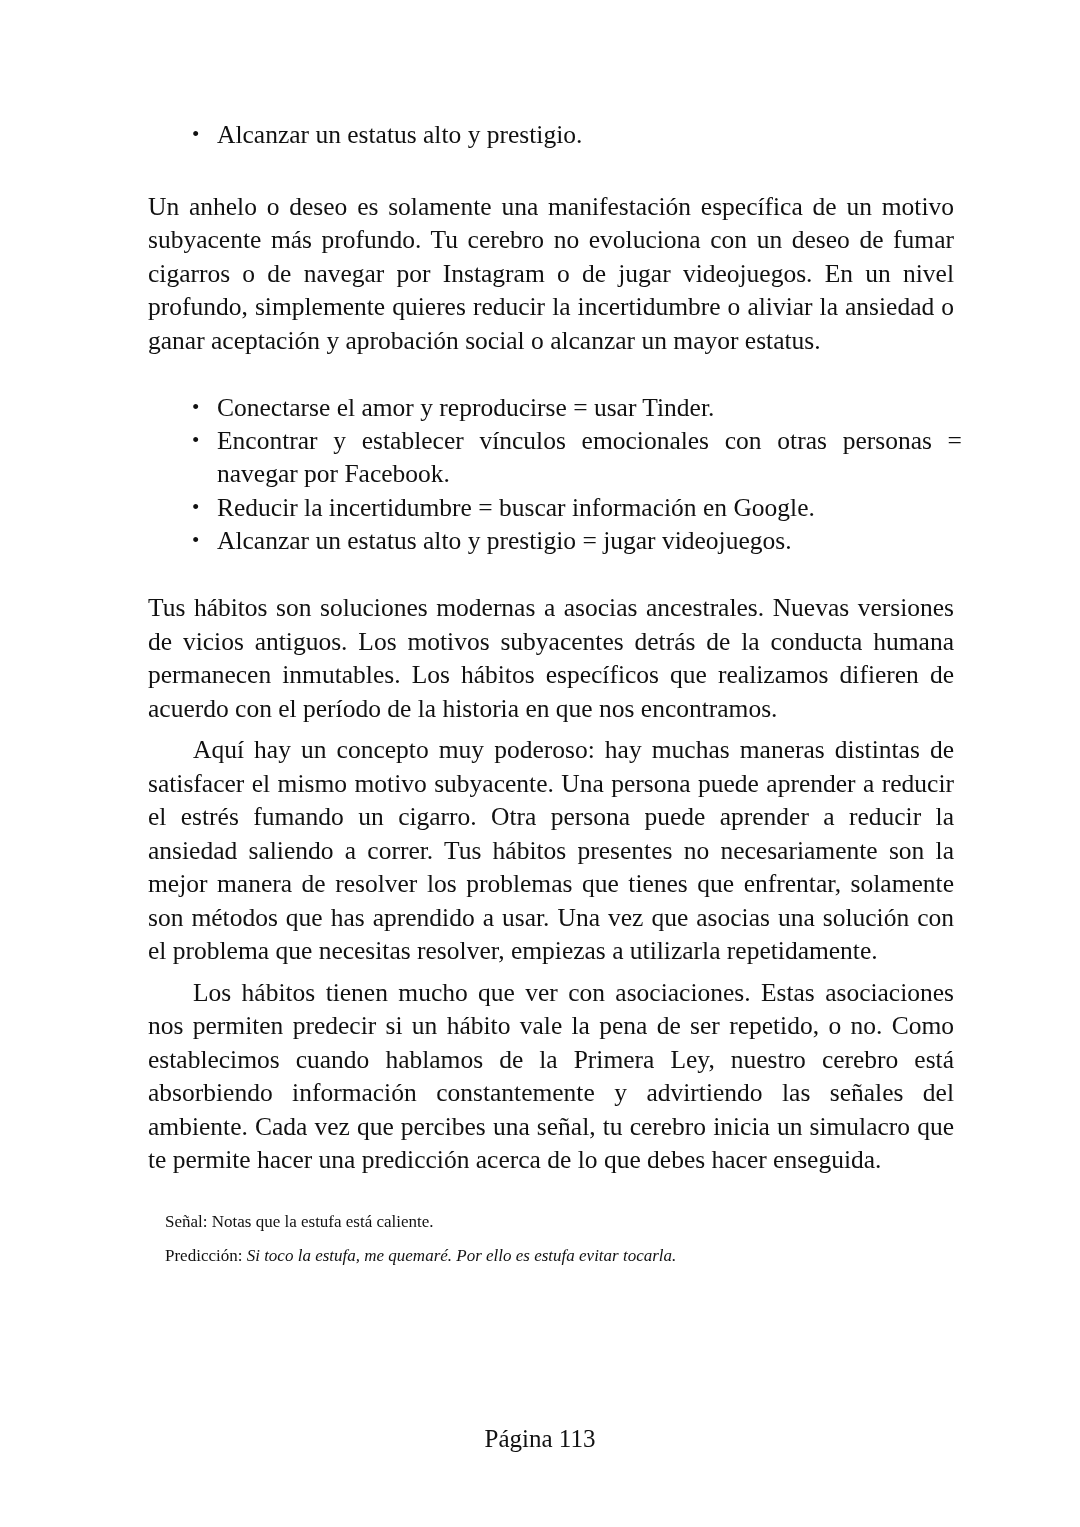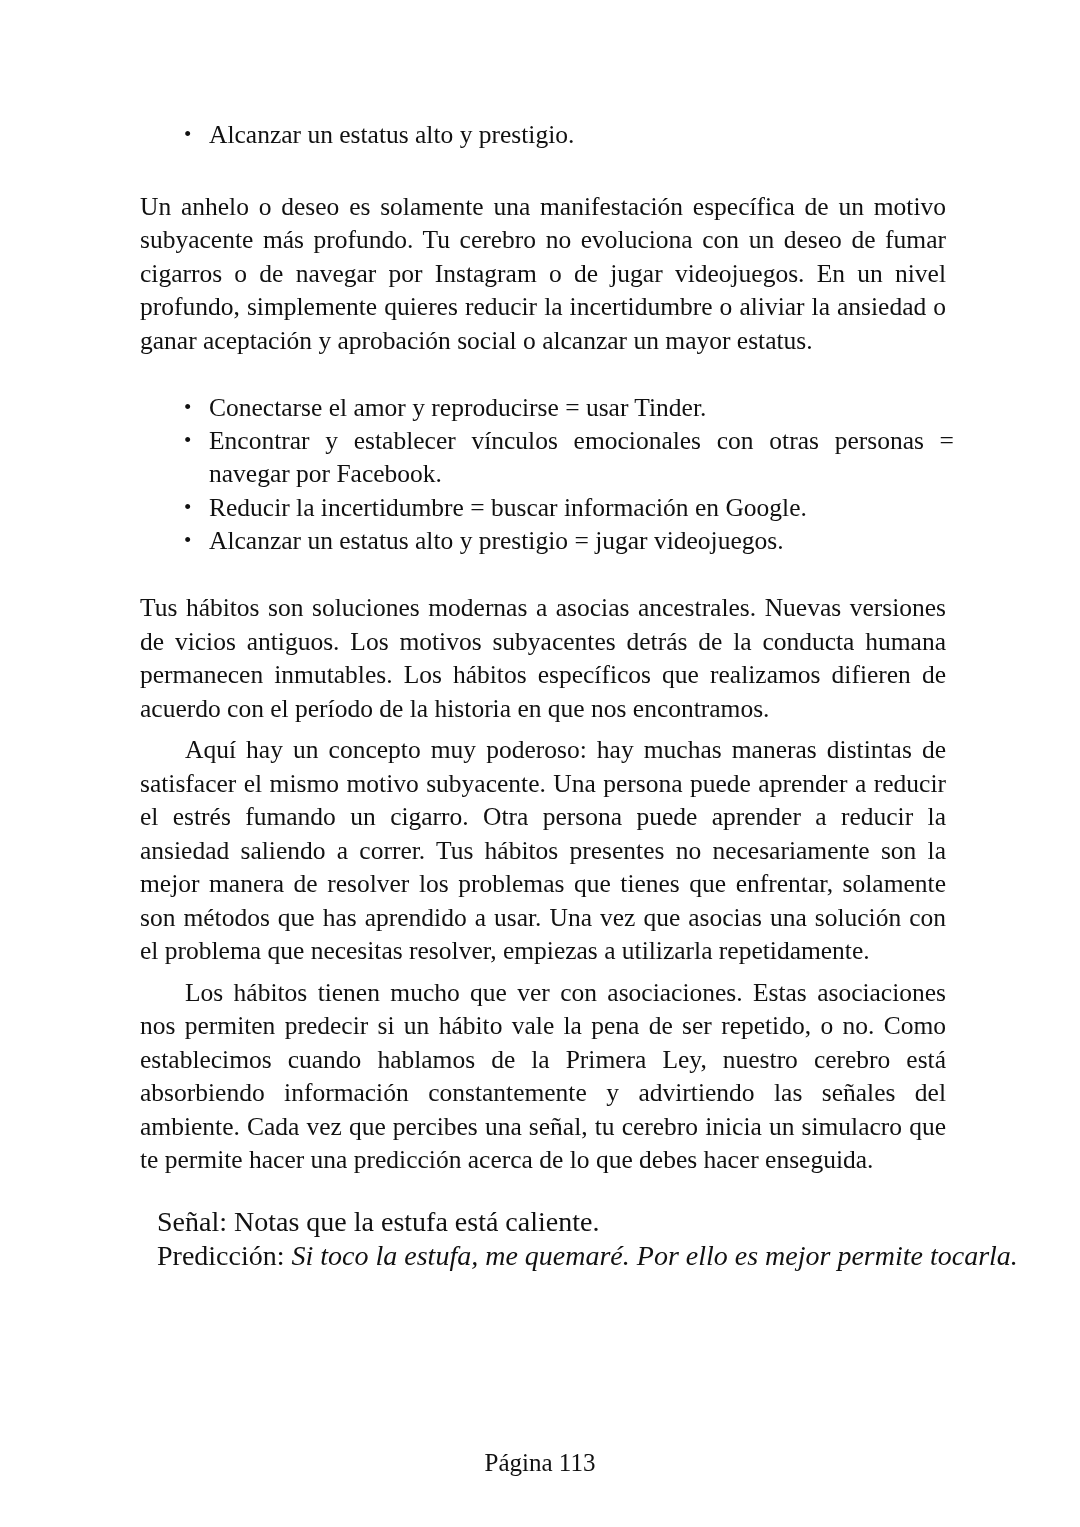--- a/index.html
+++ b/index.html
@@ -17,21 +17,21 @@
   .page {
     position: relative;
     width: 1080px;
     height: 1527px;
     box-sizing: border-box;
     background: #ffffff;
     overflow: hidden;
   }
   .content {
     position: absolute;
-    left: 132px;
+    left: 140px;
     top: 118px;
     width: 822px;
   }
   
   .bullet-list {
     list-style: none;
     margin: 0;
     padding: 0;
   }
   .bullet-list li {
@@ -68,41 +68,40 @@
   }
   p.indent {
     text-indent: 45px;
   }
   .gap-lg { height: 30px; }
   .gap-md { height: 26px; }
   .gap-sm { height: 20px; }
   
   .note-block {
     margin-left: 25px;
-    font-size: 28px;
+    font-size: 17px;
     line-height: 34px;
     text-align: left;
   }
   .note-block .line {
     white-space: nowrap;
   }
   .note-block em {
     font-style: italic;
   }
   
   .footer {
     position: absolute;
     left: 0;
     right: 0;
     top: 1424px;
     text-align: center;
     font-size: 25px;
     line-height: 30px;
     font-family: "Liberation Serif", "DejaVu Serif", serif;
-    margin-top: 24px;
   }
 </style>
 </head>
 <body>
 
 <div class="page">
   <div class="content">
 
     <ul class="bullet-list list-top">
       <li>Alcanzar un estatus alto y prestigio.</li>
@@ -129,21 +128,21 @@
 
     <div class="gap-sm"></div>
 
     <div class="note-block">
       <div class="line">
         <span>Señal:</span>
         <span>Notas que la estufa está caliente.</span>
       </div>
       <div class="line">
         <span>Predicción:</span>
-        <em>Si toco la estufa, me quemaré. Por ello es mejor permite tocarla.</em>
+        <em>Si toco la estufa, me quemaré. Por ello es estufa evitar tocarla.</em>
       </div>
     </div>
 
   </div>
 
   <div class="footer">
     <span>Página 113</span>
   </div>
 </div>
 

